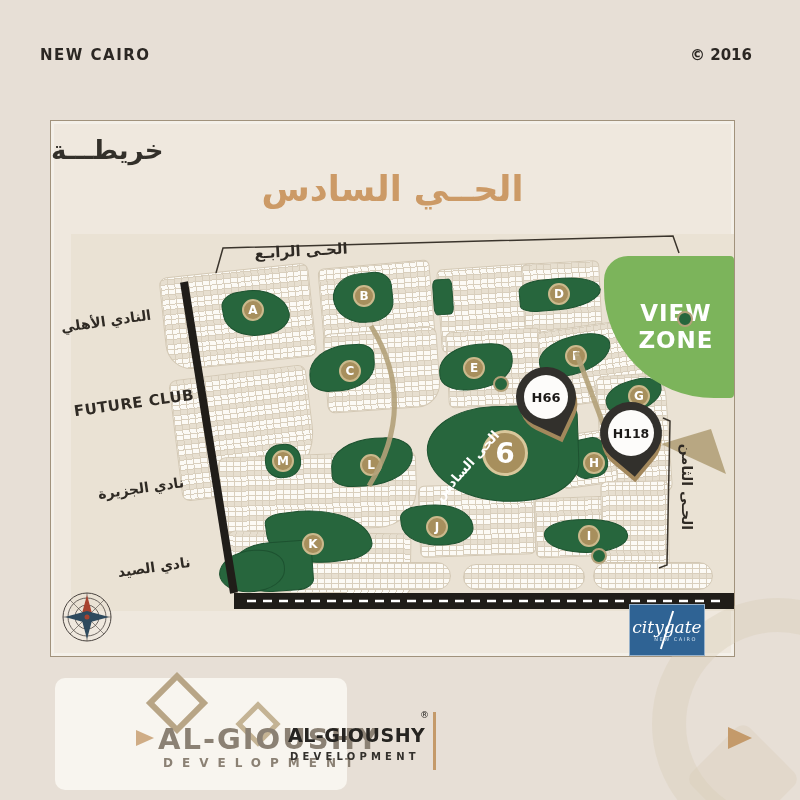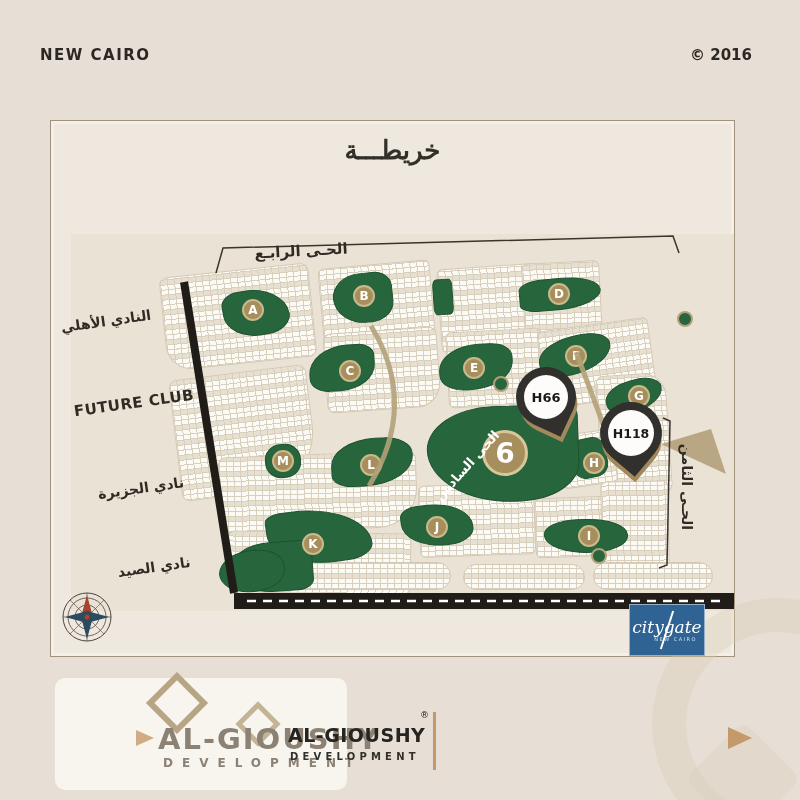--- a/index.html
+++ b/index.html
@@ -7,21 +7,21 @@
   body { font-family:"DejaVu Sans", sans-serif; background:#e7dfd6; position:relative; }
   #page { position:relative; width:800px; height:800px; overflow:hidden; }
 
   
   .hdr-left { position:absolute; left:40px; top:46px; font-size:15px; font-weight:600; letter-spacing:1.5px; color:#2b2723; }
   .hdr-right { position:absolute; right:48px; top:46px; font-size:15px; font-weight:600; color:#2b2723; }
 
   
   .card { position:absolute; left:50px; top:120px; width:685px; height:537px;
           background:#efe8de; border:1px solid #a1927c; box-shadow: inset 0 0 0 3px rgba(255,255,255,.35); }
-  .title-small { position:absolute; left:0; top:14px; width:100%; text-align:center; font-size:26px; font-weight:700; color:#33302a;font-family:Liberation Serif, serif; }
+  .title-small { position:absolute; left:0; top:14px; width:100%; font-size:26px; font-weight:700; color:#33302a; }
   .title-big   { position:absolute; left:0; top:48px; width:100%; text-align:center; font-size:35px; font-weight:700; color:#cc9a66; }
 
   
   .map { position:absolute; left:20px; top:113px; width:663px; height:377px; background:#eae2d4; }
   .map, .map * { overflow:visible; }
 
   .blk { position:absolute; border:1px solid #d3c8b4; border-radius:6px;
          background-color:#fcfaf5;
          background-image:
            repeating-linear-gradient(90deg, #d9cfbd 0 1px, transparent 1px 7px),
@@ -81,20 +81,21 @@
 </head>
 <body>
 
 <div id="page">
 
   <div class="hdr-left">NEW CAIRO</div>
   <div class="hdr-right">© 2016</div>
 
   <div class="card">
     <div class="title-small">خريطـــة</div>
+    <div class="title-big">الحــي السادس</div>
 
     <div class="map">
 
       <div class="blk" style="left:92px;top:36px;width:150px;height:94px;transform:rotate(-6deg);border-radius:8px 8px 8px 26px;"></div>
       <div class="blk" style="left:250px;top:30px;width:112px;height:88px;transform:rotate(-5deg);"></div>
       <div class="blk" style="left:368px;top:32px;width:102px;height:84px;transform:rotate(-4deg);"></div>
       <div class="blk" style="left:452px;top:28px;width:78px;height:78px;transform:rotate(-3deg);"></div>
       <div class="blk" style="left:104px;top:138px;width:138px;height:122px;transform:rotate(-7deg);border-radius:8px 8px 60px 8px;"></div>
       <div class="blk" style="left:254px;top:96px;width:114px;height:80px;transform:rotate(-4deg);border-radius:8px 8px 24px 8px;"></div>
       <div class="blk" style="left:376px;top:96px;width:96px;height:76px;transform:rotate(-3deg);"></div>
@@ -124,20 +125,24 @@
       <div class="gr" style="left:196px;top:274px;width:104px;height:56px;transform:rotate(-8deg);border-radius:15% 75% 25% 65%;z-index:3;"></div>
       <div class="gr" style="left:160px;top:308px;width:82px;height:50px;transform:rotate(-4deg);border-radius:70% 20% 30% 75%;z-index:3;"></div>
       <div class="gr" style="left:330px;top:270px;width:72px;height:42px;transform:rotate(-6deg);border-radius:25% 60% 35% 60%;z-index:3;"></div>
       <div class="gr" style="left:473px;top:285px;width:84px;height:34px;transform:rotate(-2deg);border-radius:40% 50% 45% 55%;z-index:3;"></div>
       <div class="gr" style="left:148px;top:316px;width:66px;height:42px;transform:rotate(-3deg);border-radius:60% 45% 55% 50%;z-index:3;"></div>
 
       <div class="zone6"></div>
       <div class="circ6">6</div>
       <div class="lbl6">الحى السادس</div>
 
+      <div class="viewzone">
+        <div>VIEW</div>
+        <div>ZONE</div>
+      </div>
 
       <div class="lc" style="left:171px;top:65px;">A</div>
       <div class="lc" style="left:282px;top:51px;">B</div>
       <div class="lc" style="left:268px;top:126px;">C</div>
       <div class="lc" style="left:477px;top:49px;">D</div>
       <div class="lc" style="left:392px;top:123px;">E</div>
       <div class="lc" style="left:494px;top:111px;">F</div>
       <div class="lc" style="left:557px;top:151px;">G</div>
       <div class="lc" style="left:512px;top:218px;">H</div>
       <div class="lc" style="left:507px;top:291px;">I</div>

